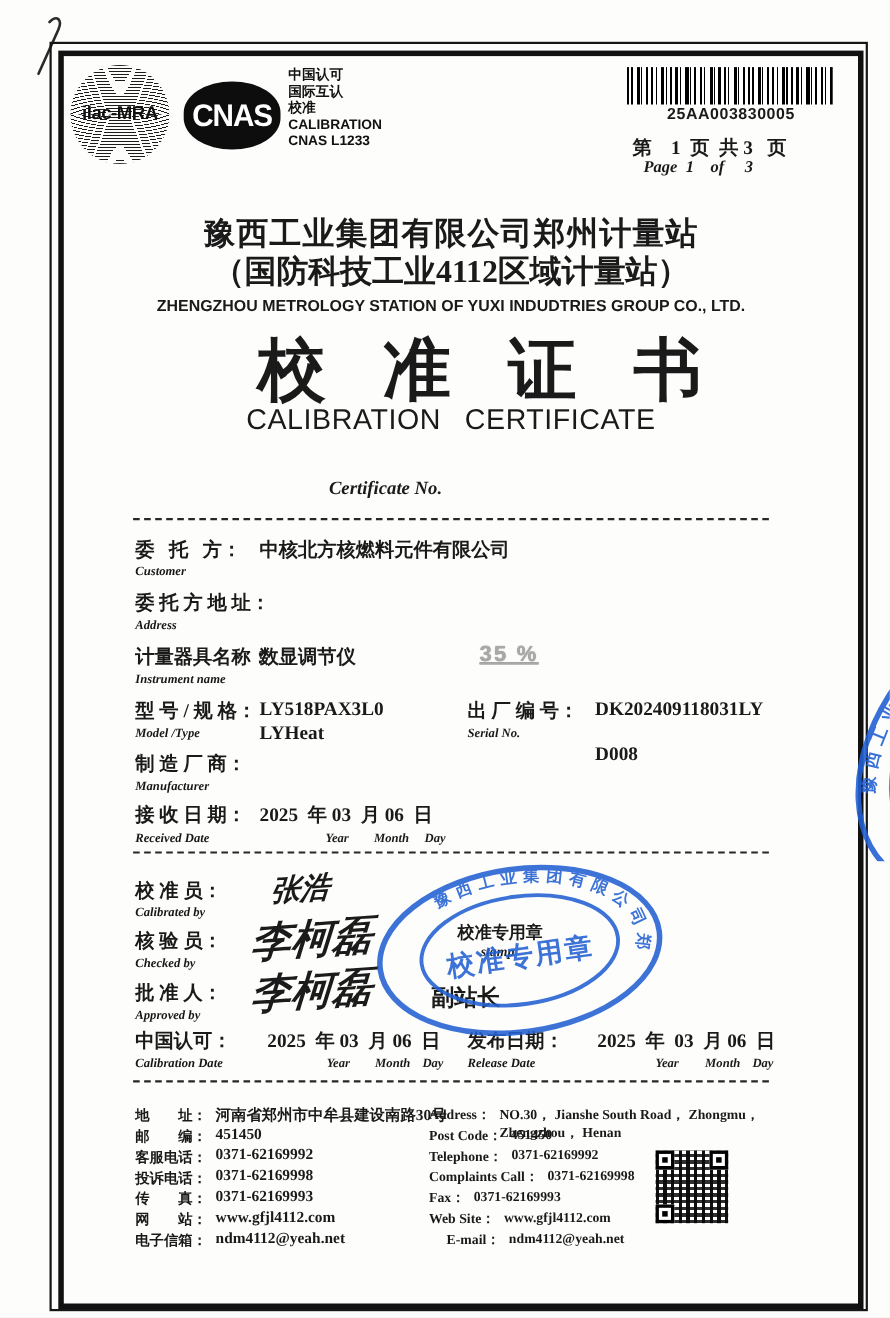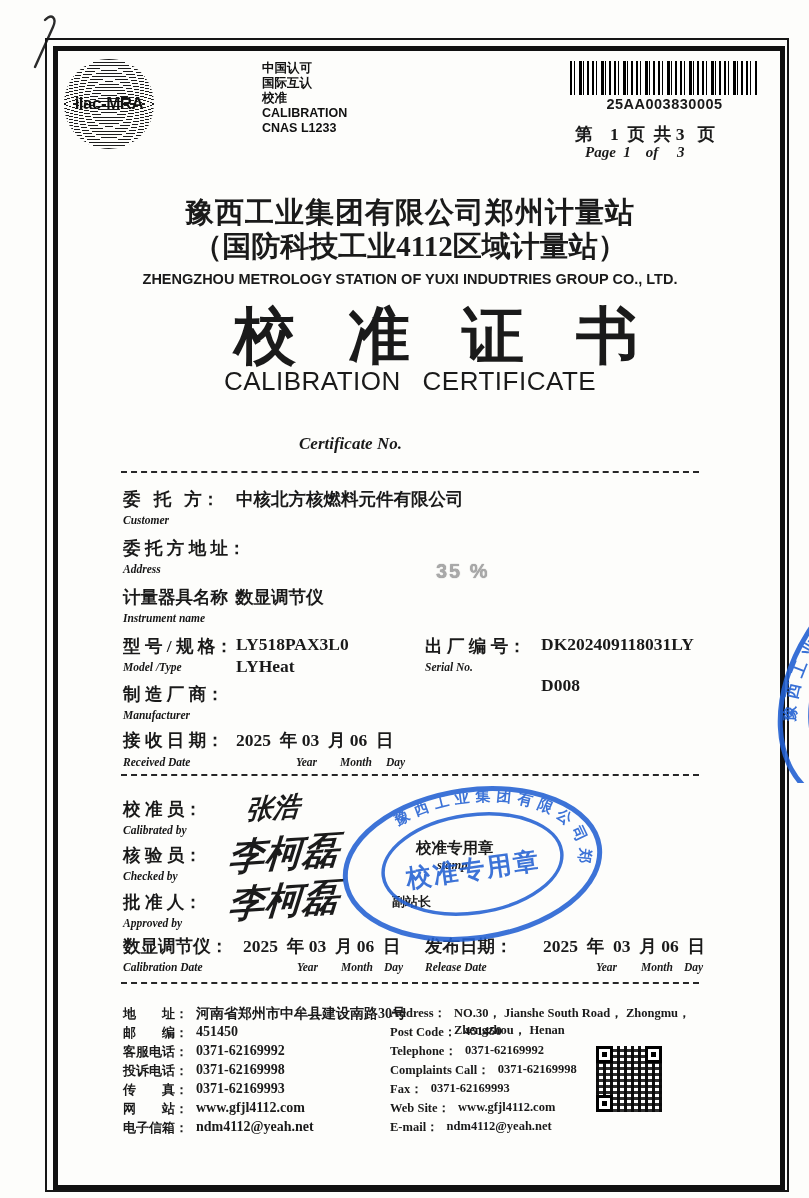--- a/index.html
+++ b/index.html
@@ -37,36 +37,36 @@
   .certno{left:293px;top:407px;font-size:18.5px;font-weight:700;}
   .certno .num{margin-left:14px;letter-spacing:.5px;}
   .certno-en{left:299px;top:434px;font:700 italic 17px "Liberation Serif",serif;}
   
   .dash{left:121px;width:578px;border-top:2.5px dashed #272727;}
   .d1{top:471px;} .d2{top:774px;} .d3{top:982px;}
   
   .flabel{left:123px;font-size:17.5px;font-weight:700;}
   .fsub{left:123px;font:700 italic 11.5px "Liberation Serif",serif;color:#161616;}
   .fval{left:236px;font-size:17.5px;font-weight:700;}
-  .ann{left:436px;top:560px;font:700 20px "Liberation Sans",sans-serif;color:#a9a9a9;
-       text-shadow:0 0 1px #777;letter-spacing:2px;}
+  .ann{left:436px;top:584px;font:700 20px "Liberation Sans",sans-serif;color:#a9a9a9;
+       text-shadow:0 0 1px #777;letter-spacing:2px;text-decoration:underline;}
   .serial-lb{left:425px;top:634px;font-size:17.5px;font-weight:700;}
   .serial-v1{left:541px;top:634px;font-size:17.5px;font-weight:700;}
   .serial-v2{left:541px;top:659px;font-size:17.5px;font-weight:700;margin-top:16px;}
   .serial-sub{left:425px;top:661px;font:700 italic 11.5px "Liberation Serif",serif;}
   .ymd{font:700 italic 11.5px "Liberation Serif",serif;}
   
   .sig{font-style:italic;font-weight:700;color:#1b1b1b;transform:rotate(-4deg) skewX(-8deg);transform-origin:left;}
   .sig1{left:246px;top:792px;font-size:27px;}
   .sig2{left:228px;top:833px;font-size:37px;}
   .sig3{left:228px;top:880px;font-size:37px;}
   
   .stamp-lb{left:416px;top:838px;font-size:15.5px;font-weight:700;z-index:2;}
   .stamp-lb-en{left:437px;top:858px;font:700 italic 12.5px "Liberation Serif",serif;z-index:2;}
-  .deputy{left:392px;top:893px;font-size:13px;font-weight:700;z-index:2;}
+  .deputy{left:392px;top:893px;font-size:21px;font-weight:700;z-index:2;}
   .stamp-svg{left:330px;top:780px;z-index:3;opacity:.88;}
   .side-stamp{left:740px;top:583px;z-index:4;opacity:.9;}
   
   .ft-lb{font-size:13px;font-weight:700;}
   .ft-val{font-size:14px;font-weight:700;margin-left:8px;}
   .ft-row-l{left:123px;display:flex;}
   .ft-row-r{left:390px;display:flex;width:330px;}
   .ft-row-r .ft-lb,.ft-row-r .ft-val{font-size:12.5px;}
   
   .qr{left:596px;top:1046px;width:66px;height:66px;background:
@@ -87,20 +87,23 @@
     <path d="M128 4 l 9 3" stroke="#444" stroke-width="1.5" fill="none"></path>
   </svg>
 
   <div class="abs b-outer"></div>
   <div class="abs b-inner"></div>
 
   <div class="abs ilac">
     <div class="half t"></div>
     <div class="half b"></div>
     <div class="label">ilac-MRA</div>
+  </div>
+  <div class="abs cnas">
+    <span>CNAS</span>
   </div>
   <div class="abs accred">
     <div>中国认可</div>
     <div>国际互认</div>
     <div>校准</div>
     <div>CALIBRATION</div>
     <div>CNAS L1233</div>
   </div>
 
   <div class="abs barcode"></div>
@@ -185,21 +188,21 @@
       <ellipse cx="0" cy="0" rx="132" ry="92" fill="none" stroke-width="5"></ellipse>
       <ellipse cx="0" cy="0" rx="98" ry="64" fill="none" stroke-width="3.5"></ellipse>
       <path id="sealArc2" d="M -108.1 26.7 A 115 78 0 1 1 108.1 26.7" fill="none" stroke="none"></path>
       <text font-size="16" font-weight="700" letter-spacing="6" stroke="none">
         <textPath href="#sealArc2" startOffset="96">豫西工业集团有限公司郑州计量站</textPath>
       </text>
       <text x="0" y="12" text-anchor="middle" font-size="26" font-weight="700" letter-spacing="3" stroke="none">校准专用章</text>
     </g>
   </svg>
 
-  <div class="abs flabel" style="top:934px;">数显调节仪：</div>
+  <div class="abs flabel" style="top:934px;">中国认可：</div>
   <div class="abs fval pre" style="left:243px;top:934px;">2025  年 03  月 06  日</div>
   <div class="abs fsub" style="top:961px;">Calibration Date</div>
   <div class="abs ymd" style="left:297px;top:961px;">Year</div>
   <div class="abs ymd" style="left:341px;top:961px;">Month</div>
   <div class="abs ymd" style="left:384px;top:961px;">Day</div>
 
   <div class="abs flabel" style="left:425px;top:934px;">发布日期：</div>
   <div class="abs fval pre" style="left:543px;top:934px;">2025  年  03  月 06  日</div>
   <div class="abs fsub" style="left:425px;top:961px;">Release Date</div>
   <div class="abs ymd" style="left:596px;top:961px;">Year</div>
@@ -254,21 +257,21 @@
       <span class="ft-val">0371-62169998</span>
     </div>
   <div class="abs ft-row-r" style="top:1081px;">
       <span class="ft-lb">Fax：</span>
       <span class="ft-val">0371-62169993</span>
     </div>
   <div class="abs ft-row-r" style="top:1100px;">
       <span class="ft-lb">Web Site：</span>
       <span class="ft-val">www.gfjl4112.com</span>
     </div>
-  <div class="abs ft-row-r" style="top:1119px;">
+  <div class="abs ft-row-r" style="top:1119px;margin-left:16px;">
       <span class="ft-lb">E-mail：</span>
       <span class="ft-val">ndm4112@yeah.net</span>
     </div>
 
   <div class="abs qr">
     <div class="qf qf1"></div>
     <div class="qf qf2"></div>
     <div class="qf qf3"></div>
   </div>
 

